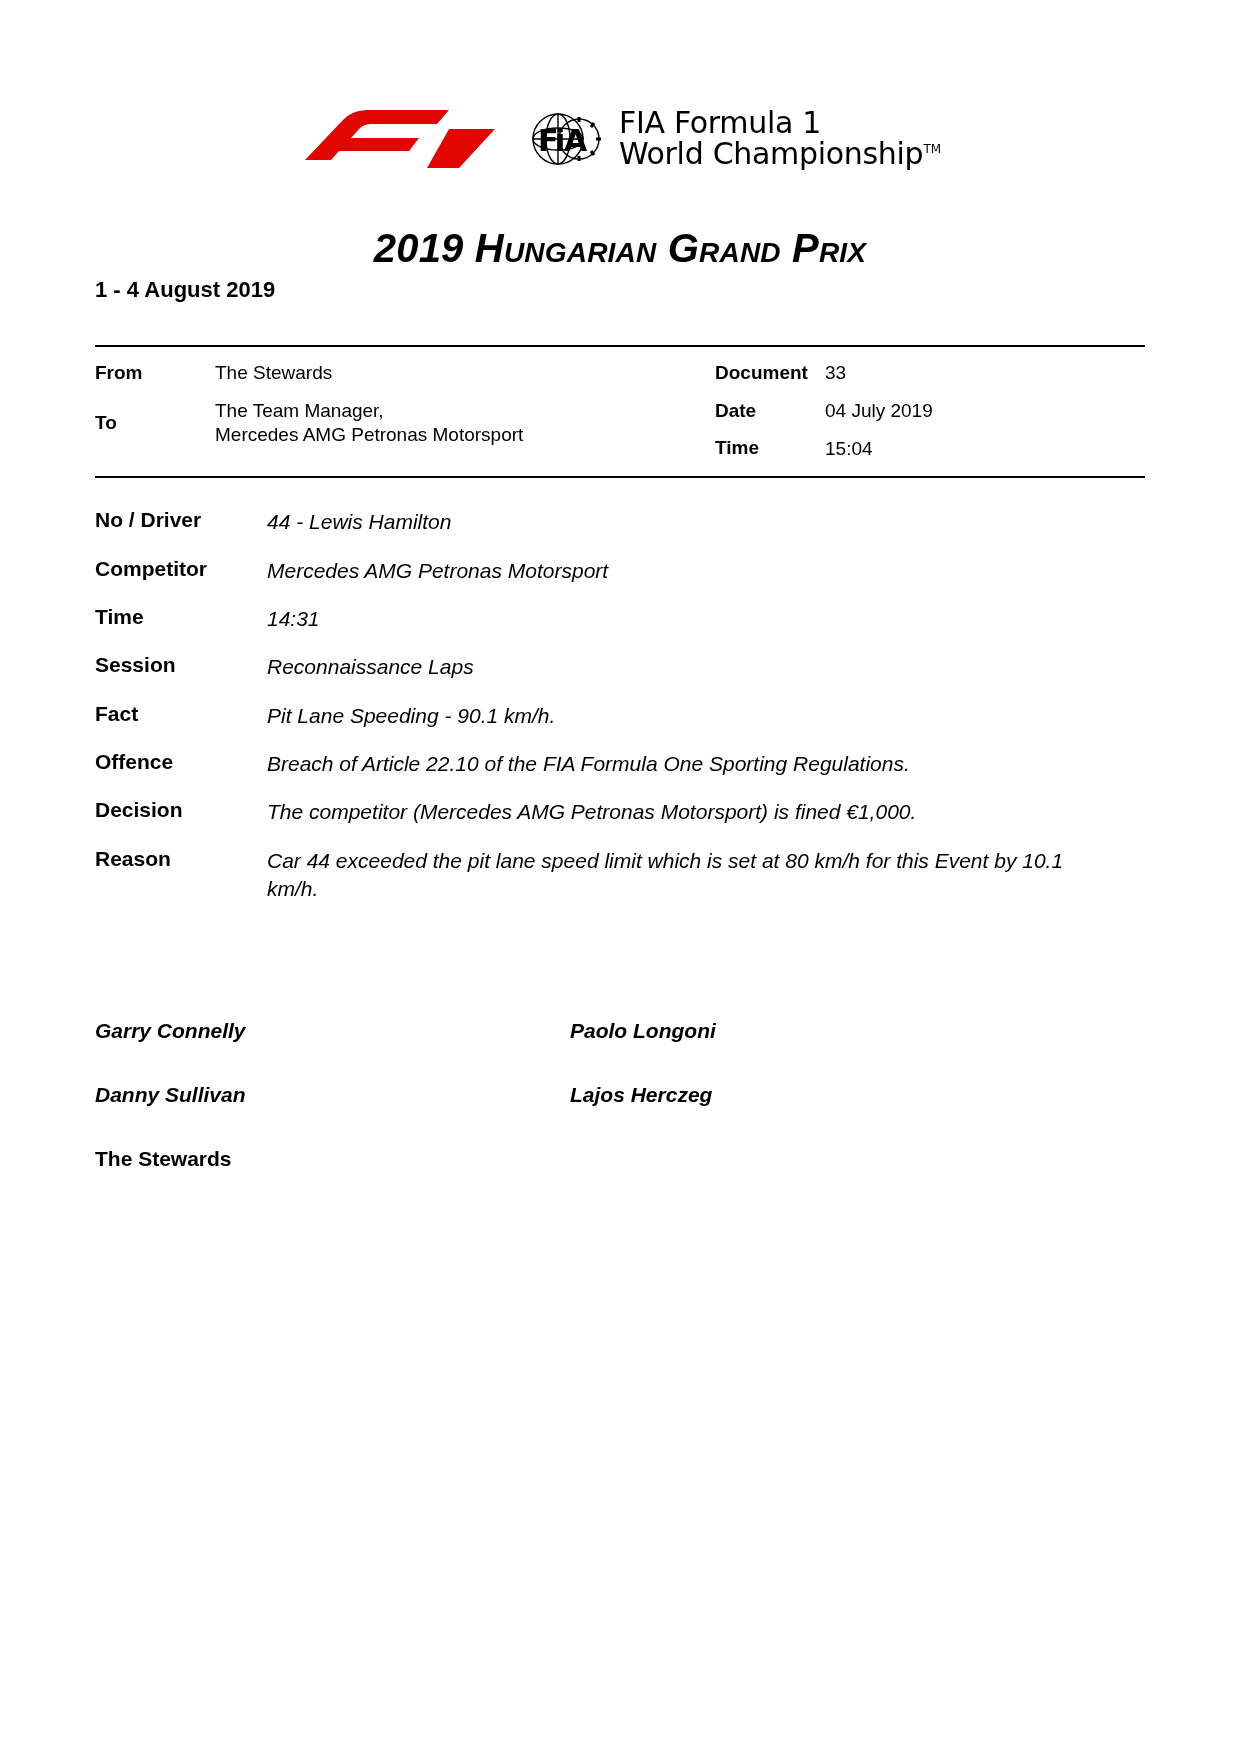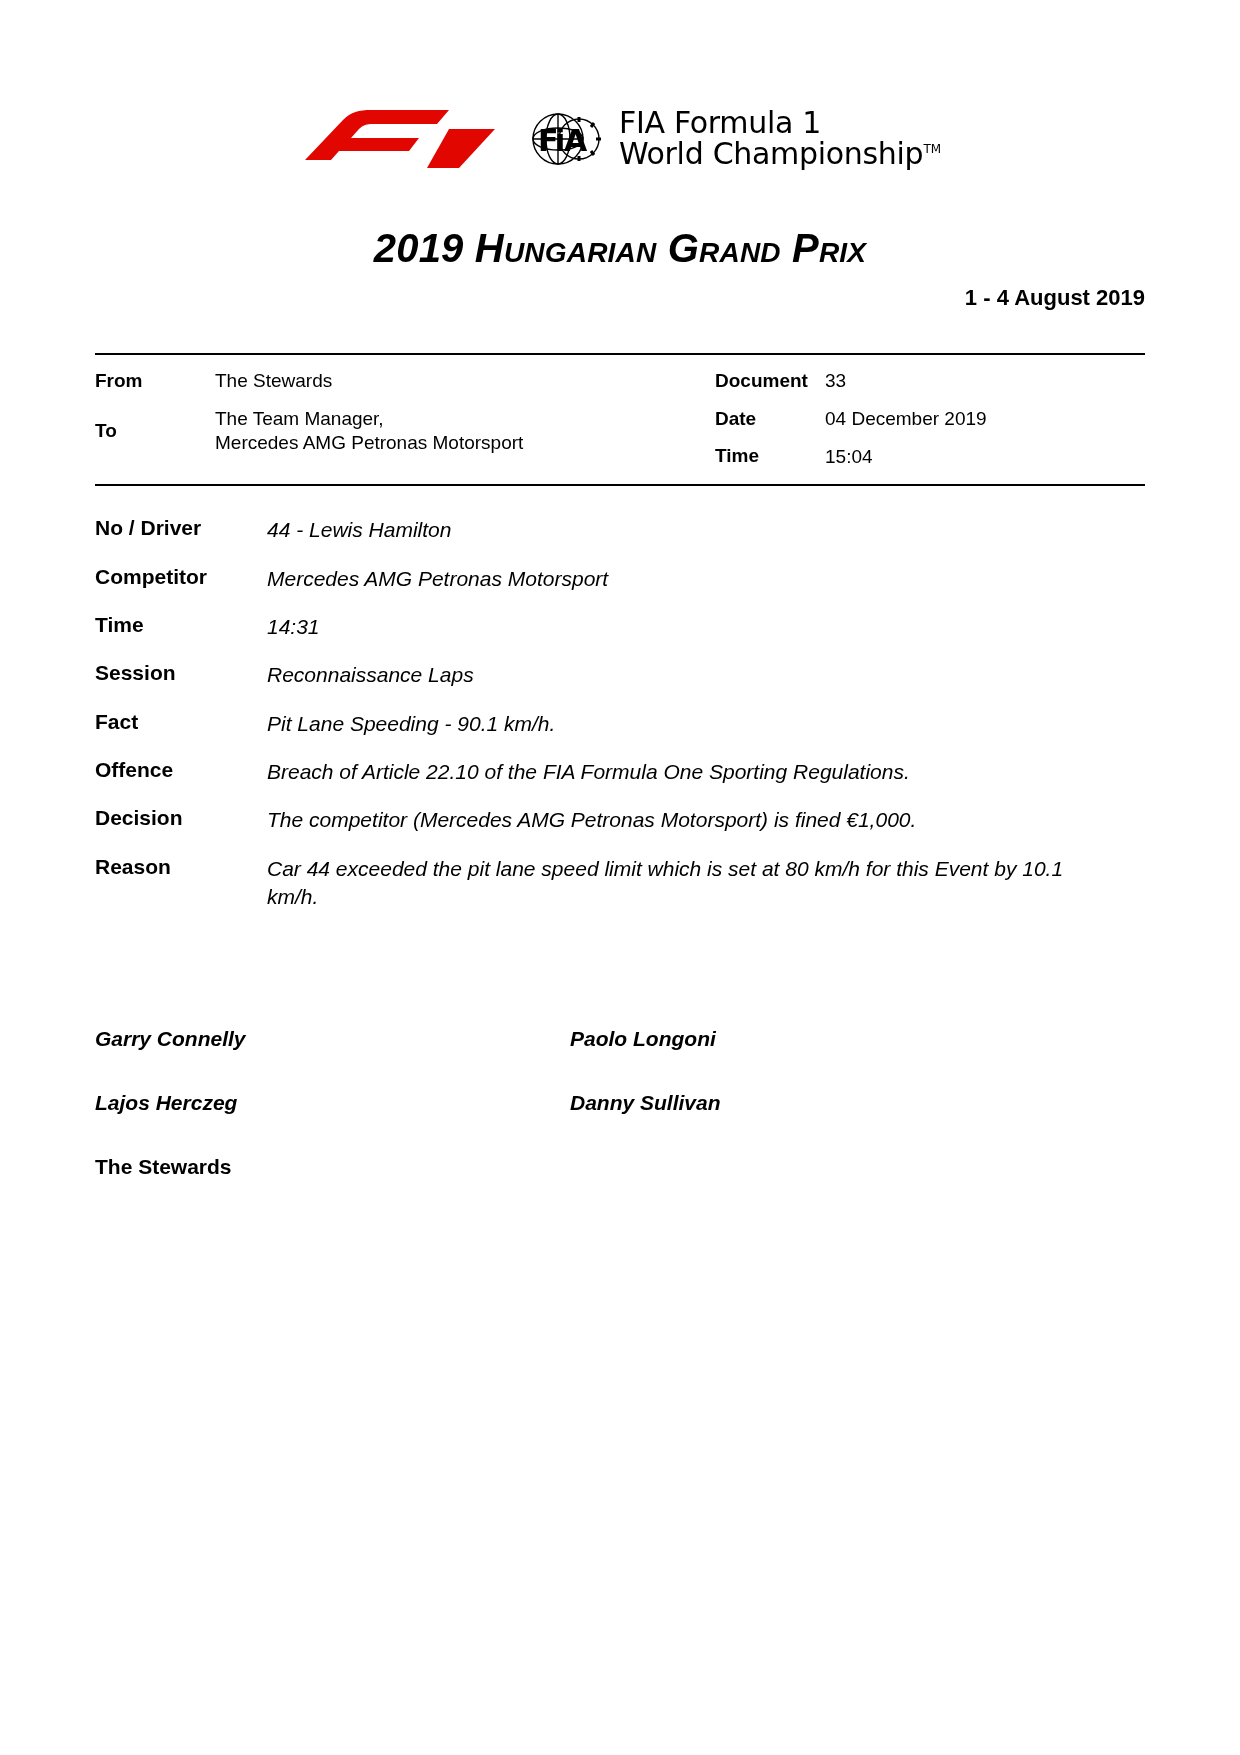--- a/index.html
+++ b/index.html
@@ -62,24 +62,24 @@
     text-align: center;
     font-size: 40px;
     font-weight: bold;
     font-variant: small-caps;
     margin-top: 44px;
     letter-spacing: 0.2px;
     white-space: nowrap;
     font-style: italic;
   }
   .event-dates {
-    text-align: right;
+    text-align: left;
     font-size: 22px;
     font-weight: bold;
-    margin-top: 14px;
+    margin-top: 6px;
   }
 
   
   .rule {
     border: 0;
     border-top: 2px solid #000;
     margin: 0;
   }
   .rule-top { margin-top: 42px; }
   .rule-bottom { margin-top: 16px; }
@@ -225,21 +225,21 @@
 Mercedes AMG Petronas Motorsport</div>
       </div>
     </div>
     <div class="meta-right">
       <div class="meta-row">
         <div class="meta-key">Document</div>
         <div class="meta-val">33</div>
       </div>
       <div class="meta-row">
         <div class="meta-key">Date</div>
-        <div class="meta-val">04 December 2019</div>
+        <div class="meta-val">04 July 2019</div>
       </div>
       <div class="meta-row">
         <div class="meta-key">Time</div>
         <div class="meta-val">15:04</div>
       </div>
     </div>
   </div>
 
   <hr class="rule rule-bottom">
 
@@ -278,19 +278,19 @@
       <div class="detail-val">Car 44 exceeded the pit lane speed limit which is set at 80 km/h for this Event by 10.1 km/h.</div>
     </div>
   </div>
 
   <div class="signatures">
     <div class="sig-row">
       <div class="sig-cell">Garry Connelly</div>
       <div class="sig-cell">Paolo Longoni</div>
     </div>
     <div class="sig-row">
+      <div class="sig-cell">Danny Sullivan</div>
       <div class="sig-cell">Lajos Herczeg</div>
-      <div class="sig-cell">Danny Sullivan</div>
     </div>
     <div class="sig-title">The Stewards</div>
   </div>
 
 </div>
 
 </body></html>

